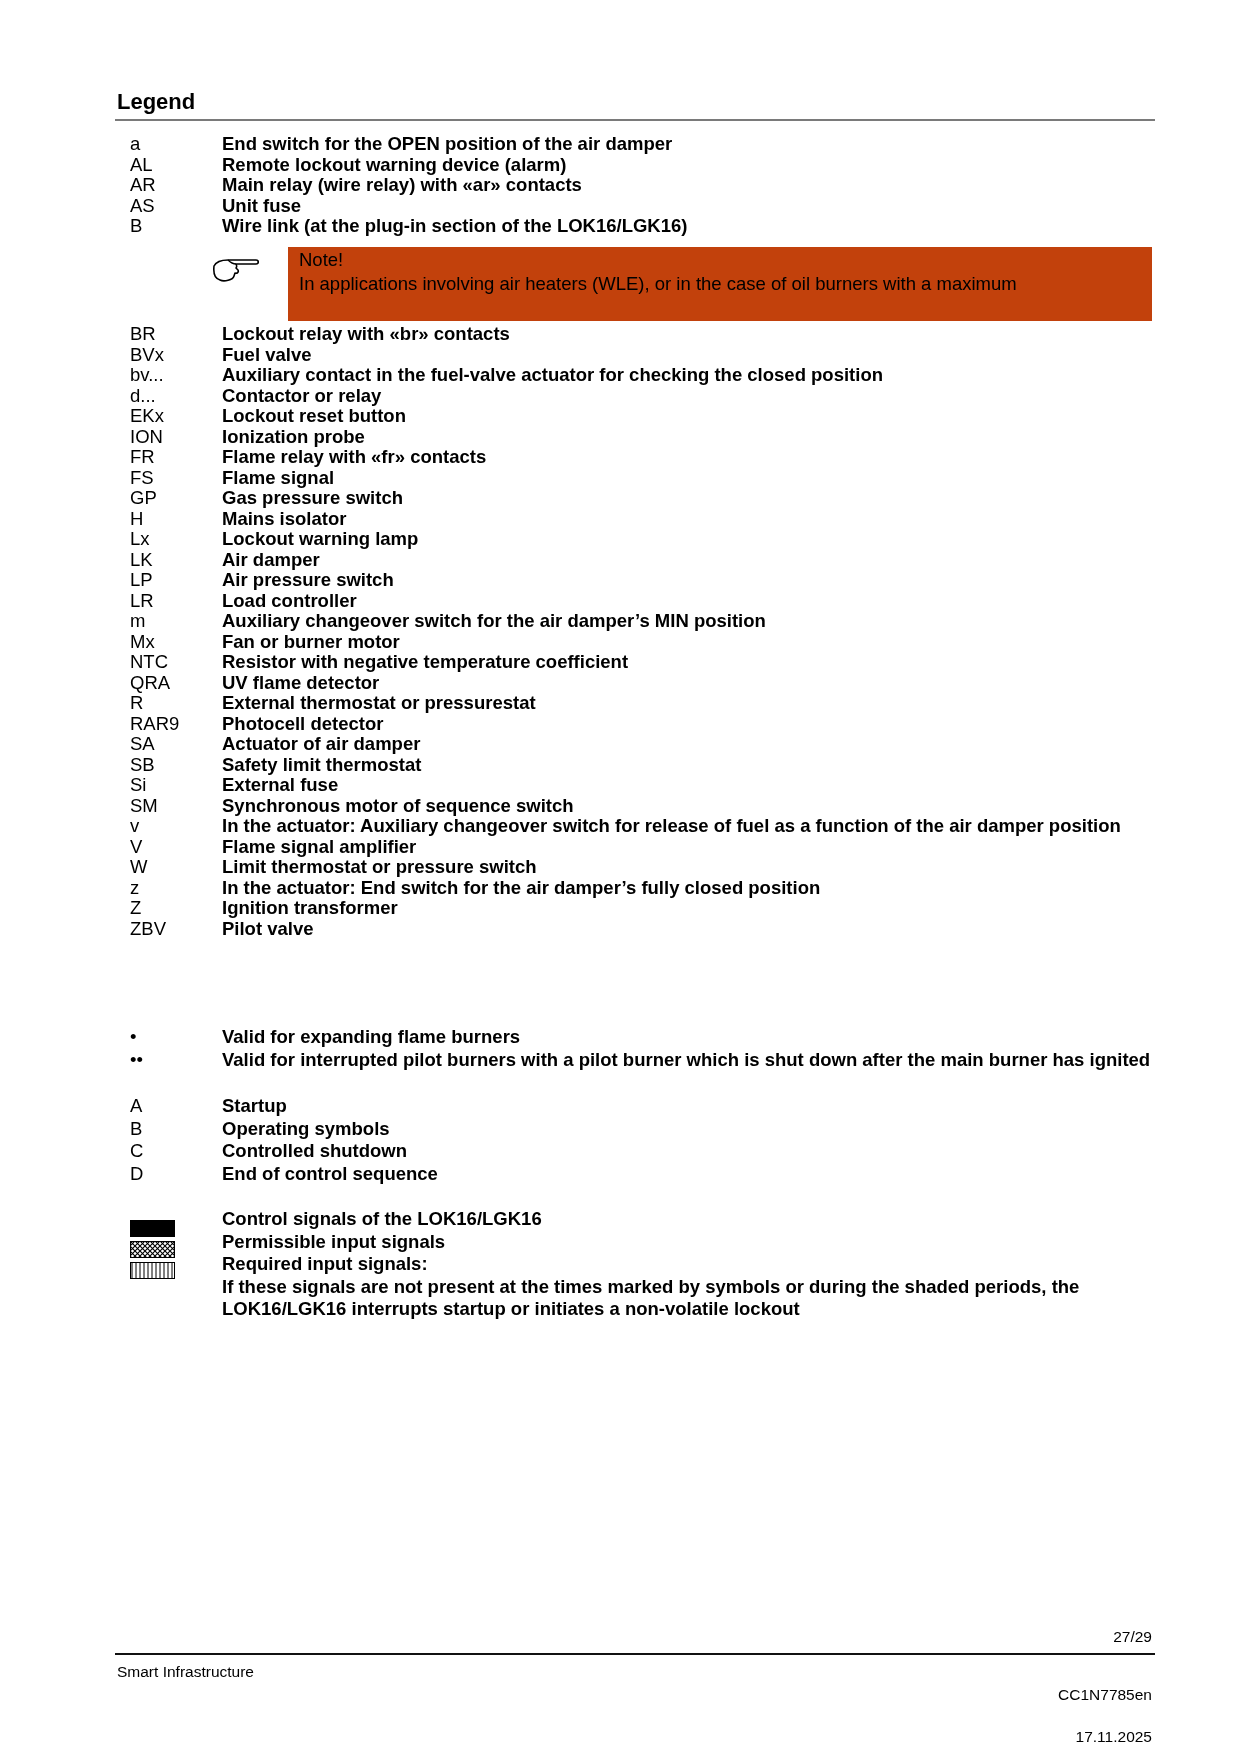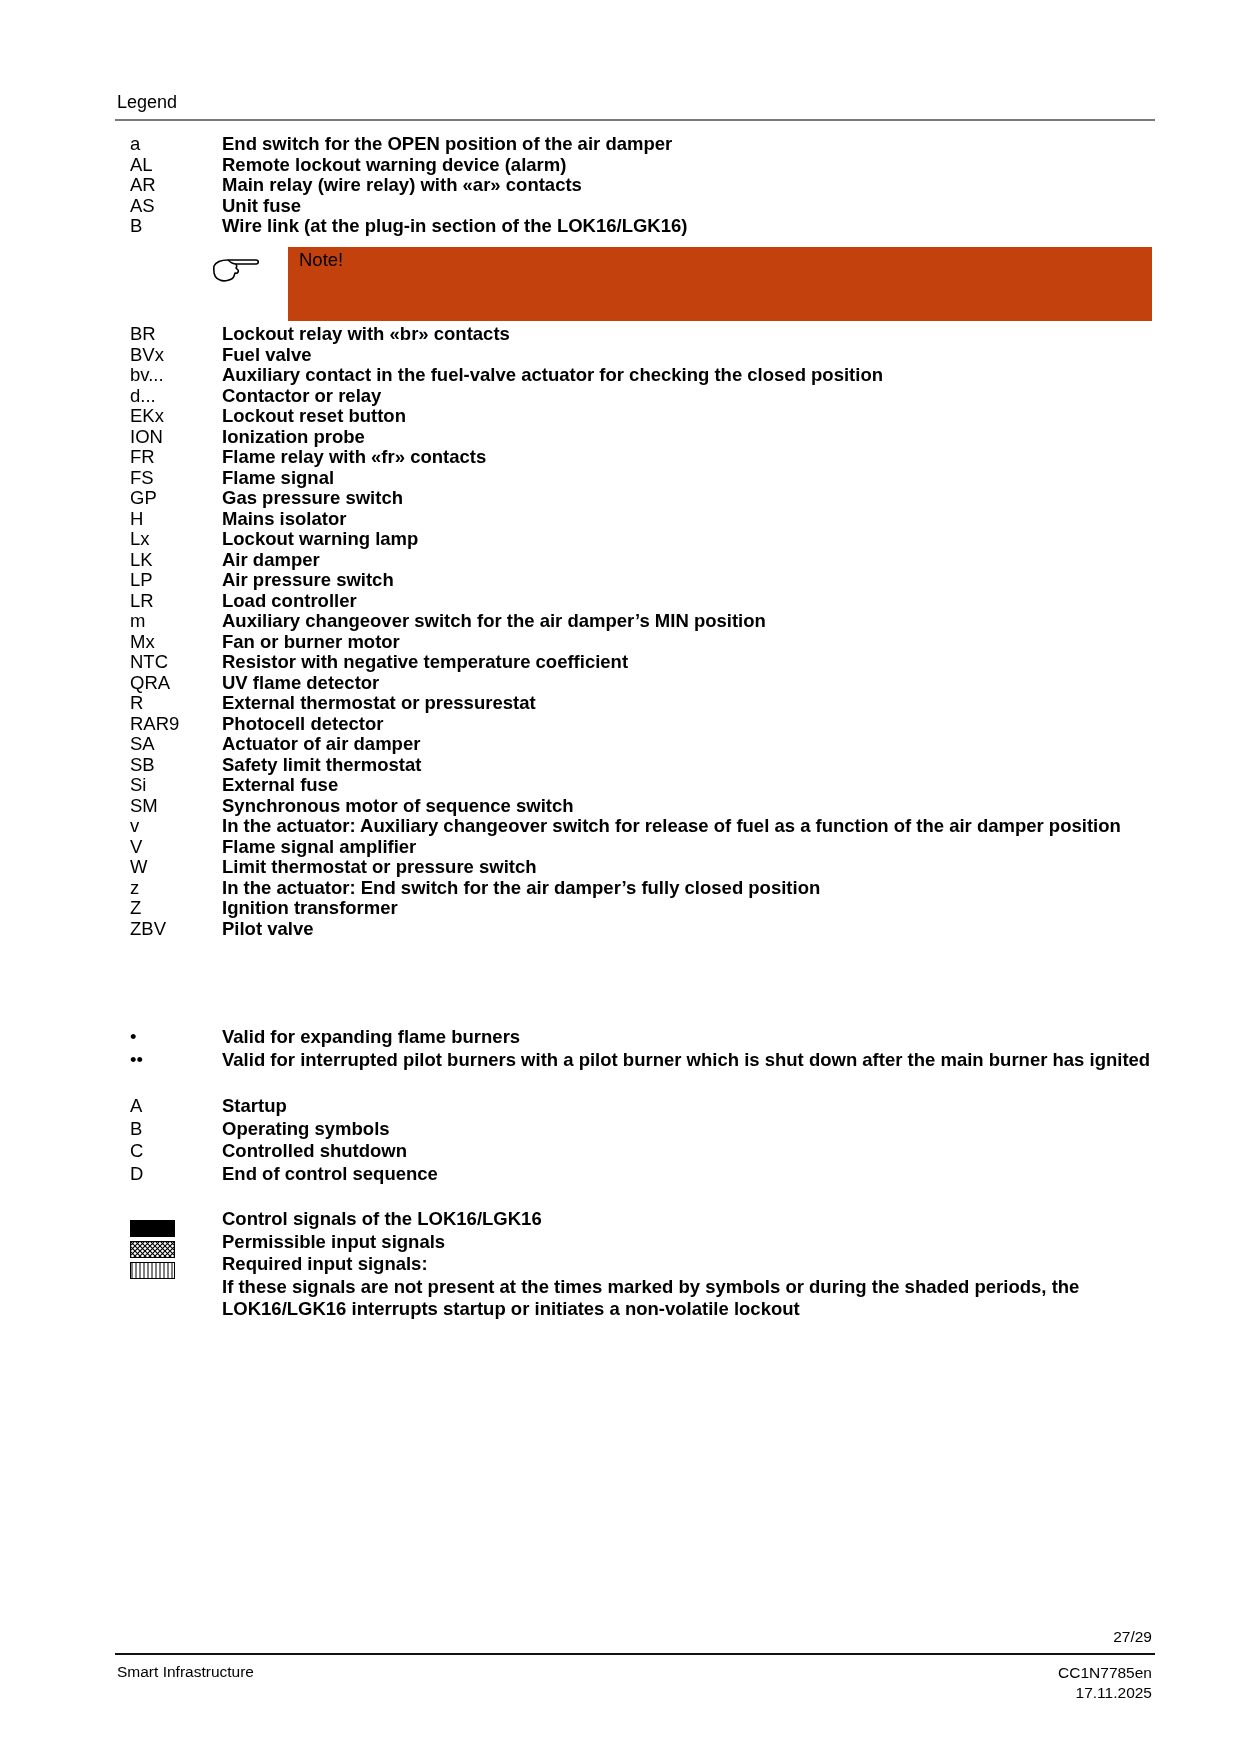--- a/index.html
+++ b/index.html
@@ -19,22 +19,22 @@
       position: absolute;
       left: 0;
       top: 0;
       width: 1241px;
       height: 1754px;
     }
     .section-title {
       position: absolute;
       left: 117px;
       top: 91px;
-      font-size: 18px;
-      font-weight: normal;
+      font-size: 22px;
+      font-weight: bold;
       line-height: 22px;
     }
     .header-rule {
       position: absolute;
       left: 115px;
       top: 119px;
       width: 1040px;
       height: 2px;
       background: #7a7a7a;
     }
@@ -116,21 +116,21 @@
       line-height: 18px;
     }
     .footer-right {
       position: absolute;
       right: 89px;
       top: 1663px;
       font-size: 15.5px;
       line-height: 20px;
       text-align: right;
     }
-    .footer-right div { display: block; }
+    .footer-right div { display: block; margin-top: 22px; }
     b.bold { font-weight: bold; }
   </style>
 </head>
 <body>
 
 <div class="page">
 
   <div class="section-title">Legend</div>
   <div class="header-rule"></div>
 
@@ -315,20 +315,21 @@
         <span class="desc">LOK16/LGK16 interrupts startup or initiates a non-volatile lockout</span>
       </div>
     </div>
 
   <svg class="note-icon" viewBox="0 0 52 30">
     <path d="M4 12 C6 8, 12 6, 18 6 L46 6 C49 6, 49 10, 46 10 L26 10 C27 12, 27 13, 26 14 L28 16 C29 18, 27 20, 25 19 L24 22 C23 26, 14 28, 10 26 C6 25, 3 21, 4 12 Z" fill="none" stroke="#000" stroke-width="1.6" stroke-linejoin="round"></path>
     <path d="M18 6 C20 8, 22 10, 26 10" fill="none" stroke="#000" stroke-width="1.4"></path>
   </svg>
   <div class="note-box">
     <div class="note-line" style="top:1px;">Note!</div>
+    <div class="note-line" style="top:25px;">In applications involving air heaters (WLE), or in the case of oil burners with a maximum</div>
   </div>
 
   <svg class="pattern-icon" style="top:1220px;" viewBox="0 0 45 17">
     <rect x="0.5" y="0.5" width="44" height="16" fill="#000" stroke="#000"></rect>
   </svg>
   <svg class="pattern-icon" style="top:1241px;" viewBox="0 0 45 17">
     <defs>
       <pattern id="xhatch" width="5" height="5" patternUnits="userSpaceOnUse">
         <path d="M0 0 L5 5 M5 0 L0 5" stroke="#000" stroke-width="1.1"></path>
       </pattern>

